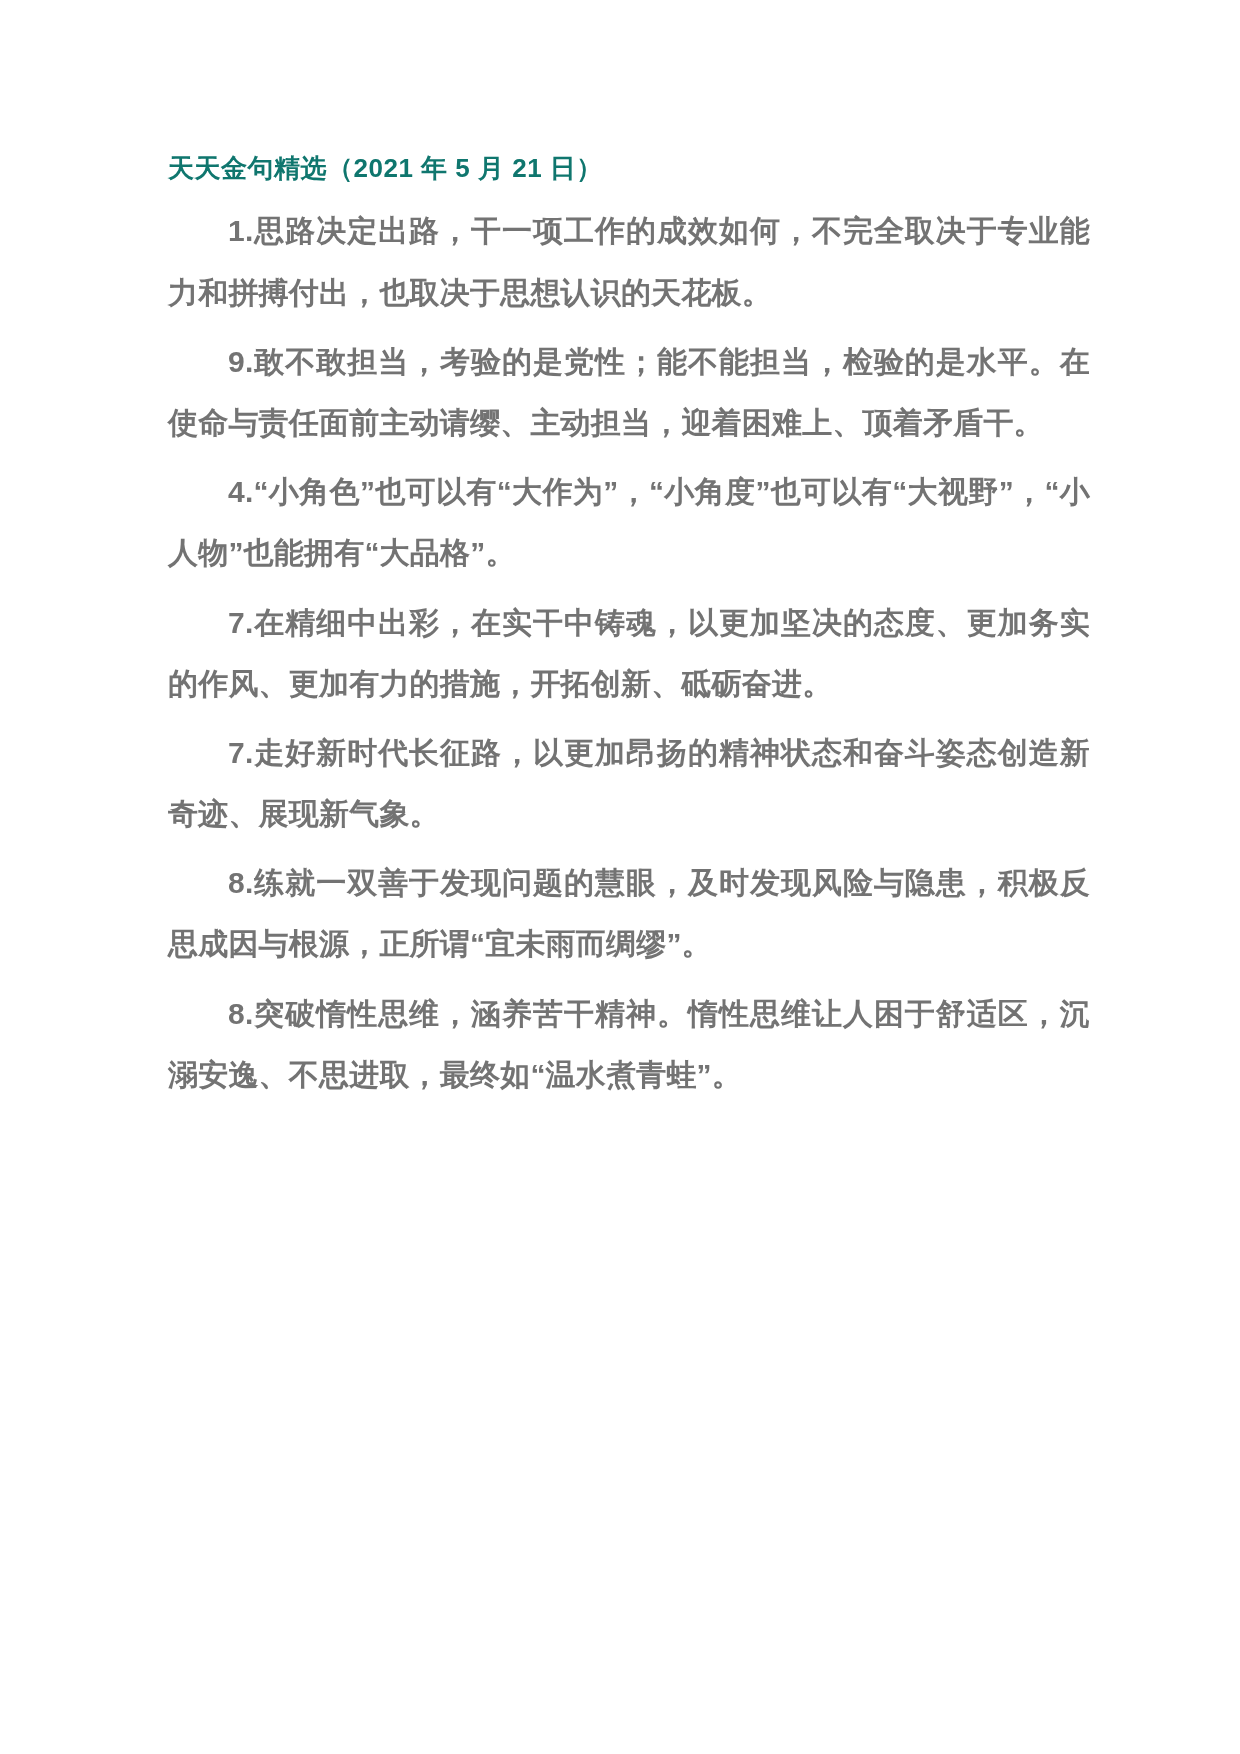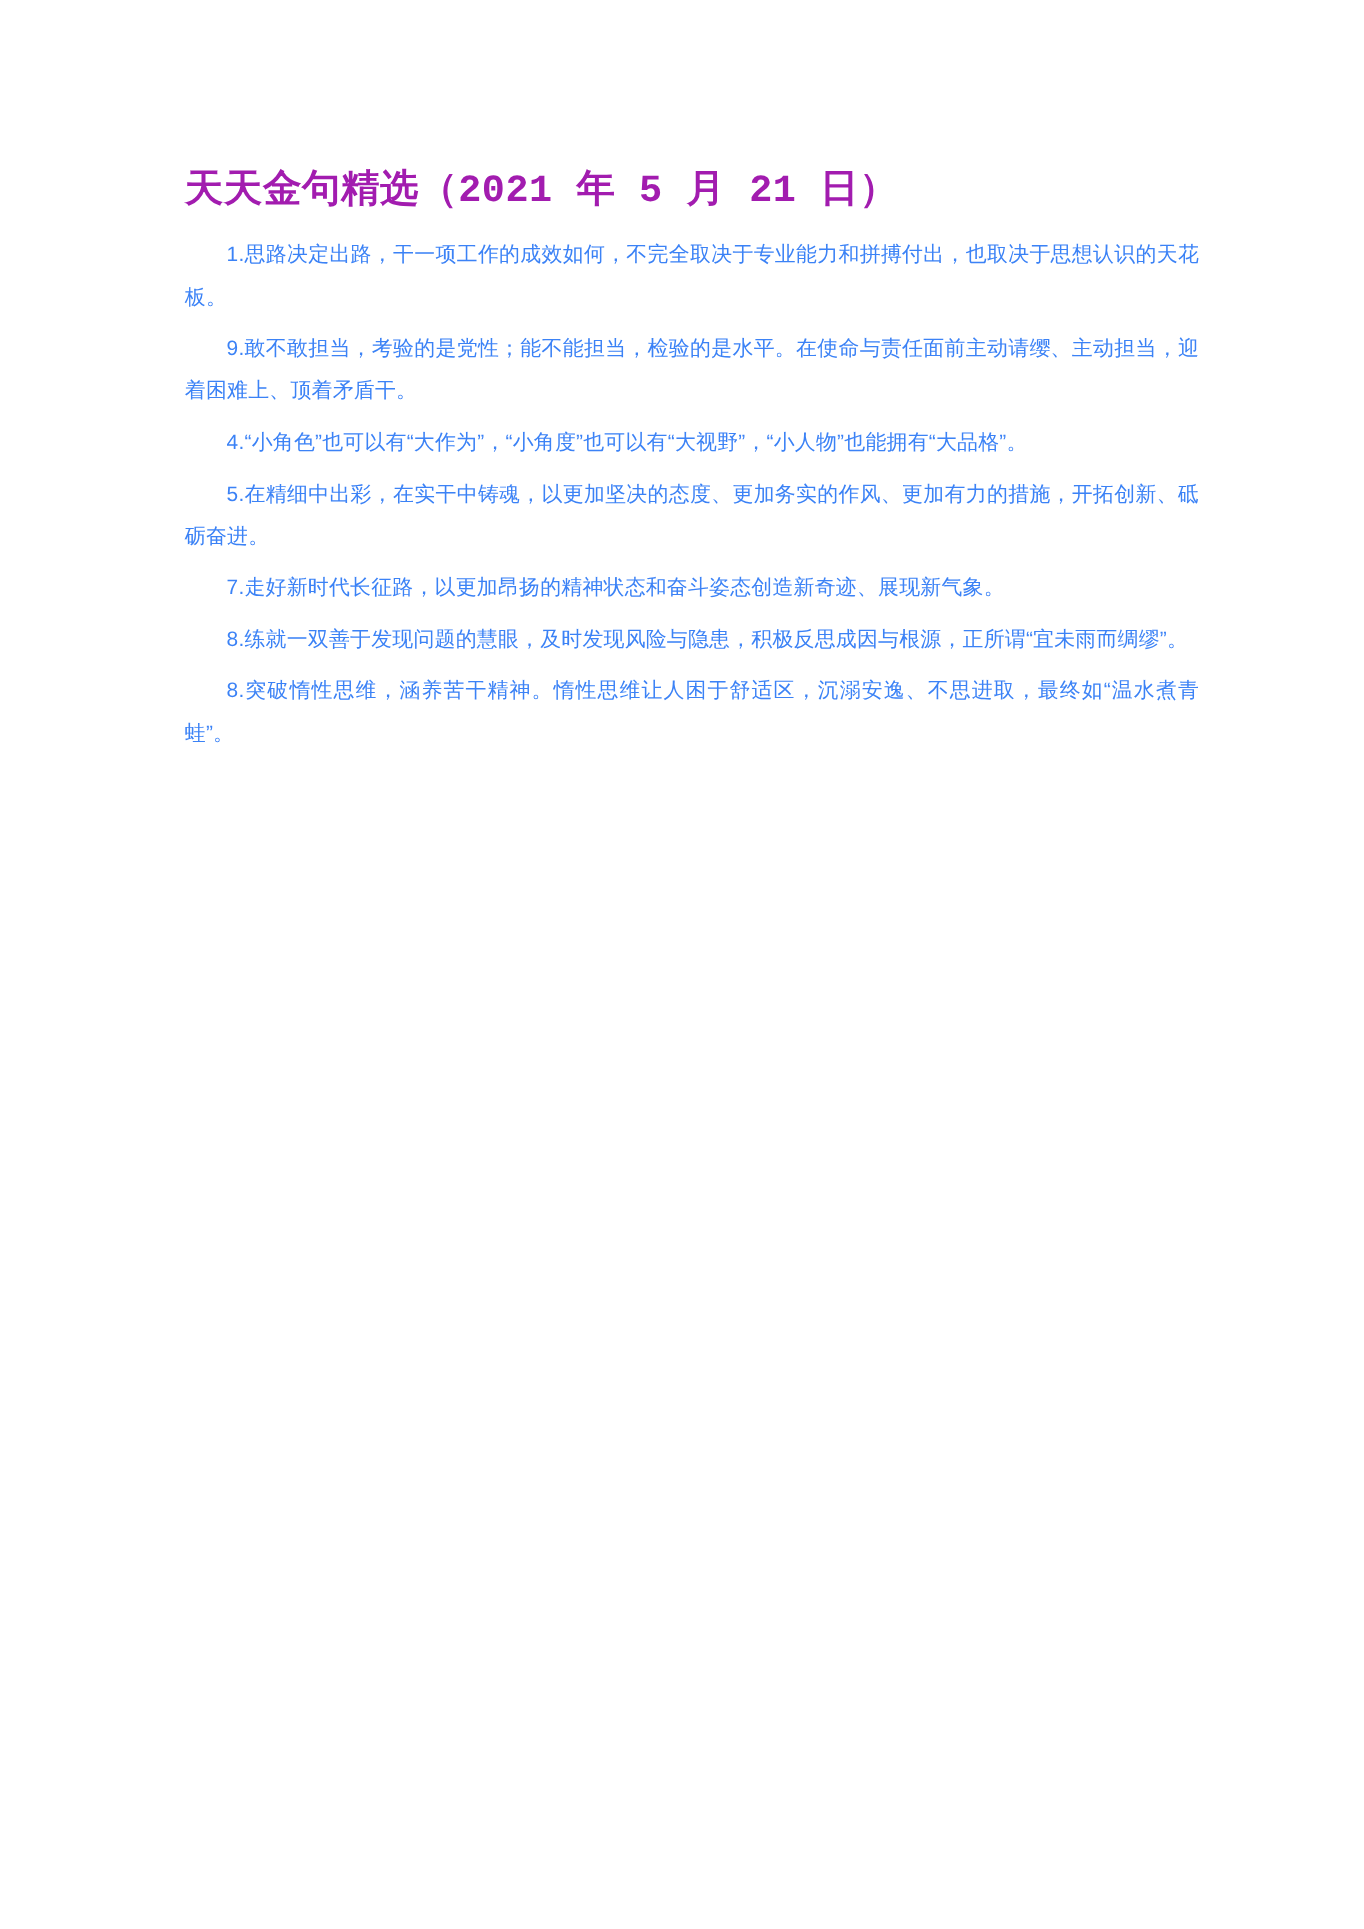--- a/index.html
+++ b/index.html
@@ -16,48 +16,48 @@
   }
   .page {
     position: relative;
     width: 1240px;
     height: 1754px;
     box-sizing: border-box;
     padding: 150px 150px 120px 168px;
     background: #ffffff;
   }
   .doc-title {
-    font-size: 35px;
+    font-size: 26px;
     font-weight: bold;
     letter-spacing: 0.5px;
     line-height: 1.4;
     margin: 0 0 14px 0;
-    color: #a21caf;
-    font-family: Liberation Mono, monospace;
+    color: #0f766e;
   }
   .para {
-    font-size: 19px;
+    font-size: 30px;
     line-height: 2.04;
     text-align: justify;
     text-justify: inter-ideograph;
     margin: 0 0 8px 0;
     text-indent: 2em;
-    color: #3b82f6;
+    color: #737373;
     letter-spacing: 0.2px;
+    font-weight: bold;
   }
   .para:last-child {
     margin-bottom: 0;
   }
 </style>
 </head>
 <body>
 
 <div class="page">
   <h1 class="doc-title">天天金句精选（2021 年 5 月 21 日）</h1>
 
   <p class="para">1.思路决定出路，干一项工作的成效如何，不完全取决于专业能力和拼搏付出，也取决于思想认识的天花板。</p>
   <p class="para">9.敢不敢担当，考验的是党性；能不能担当，检验的是水平。在使命与责任面前主动请缨、主动担当，迎着困难上、顶着矛盾干。</p>
   <p class="para">4.“小角色”也可以有“大作为”，“小角度”也可以有“大视野”，“小人物”也能拥有“大品格”。</p>
-  <p class="para">5.在精细中出彩，在实干中铸魂，以更加坚决的态度、更加务实的作风、更加有力的措施，开拓创新、砥砺奋进。</p>
+  <p class="para">7.在精细中出彩，在实干中铸魂，以更加坚决的态度、更加务实的作风、更加有力的措施，开拓创新、砥砺奋进。</p>
   <p class="para">7.走好新时代长征路，以更加昂扬的精神状态和奋斗姿态创造新奇迹、展现新气象。</p>
   <p class="para">8.练就一双善于发现问题的慧眼，及时发现风险与隐患，积极反思成因与根源，正所谓“宜未雨而绸缪”。</p>
   <p class="para">8.突破惰性思维，涵养苦干精神。惰性思维让人困于舒适区，沉溺安逸、不思进取，最终如“温水煮青蛙”。</p>
 </div>
 
 </body></html>

